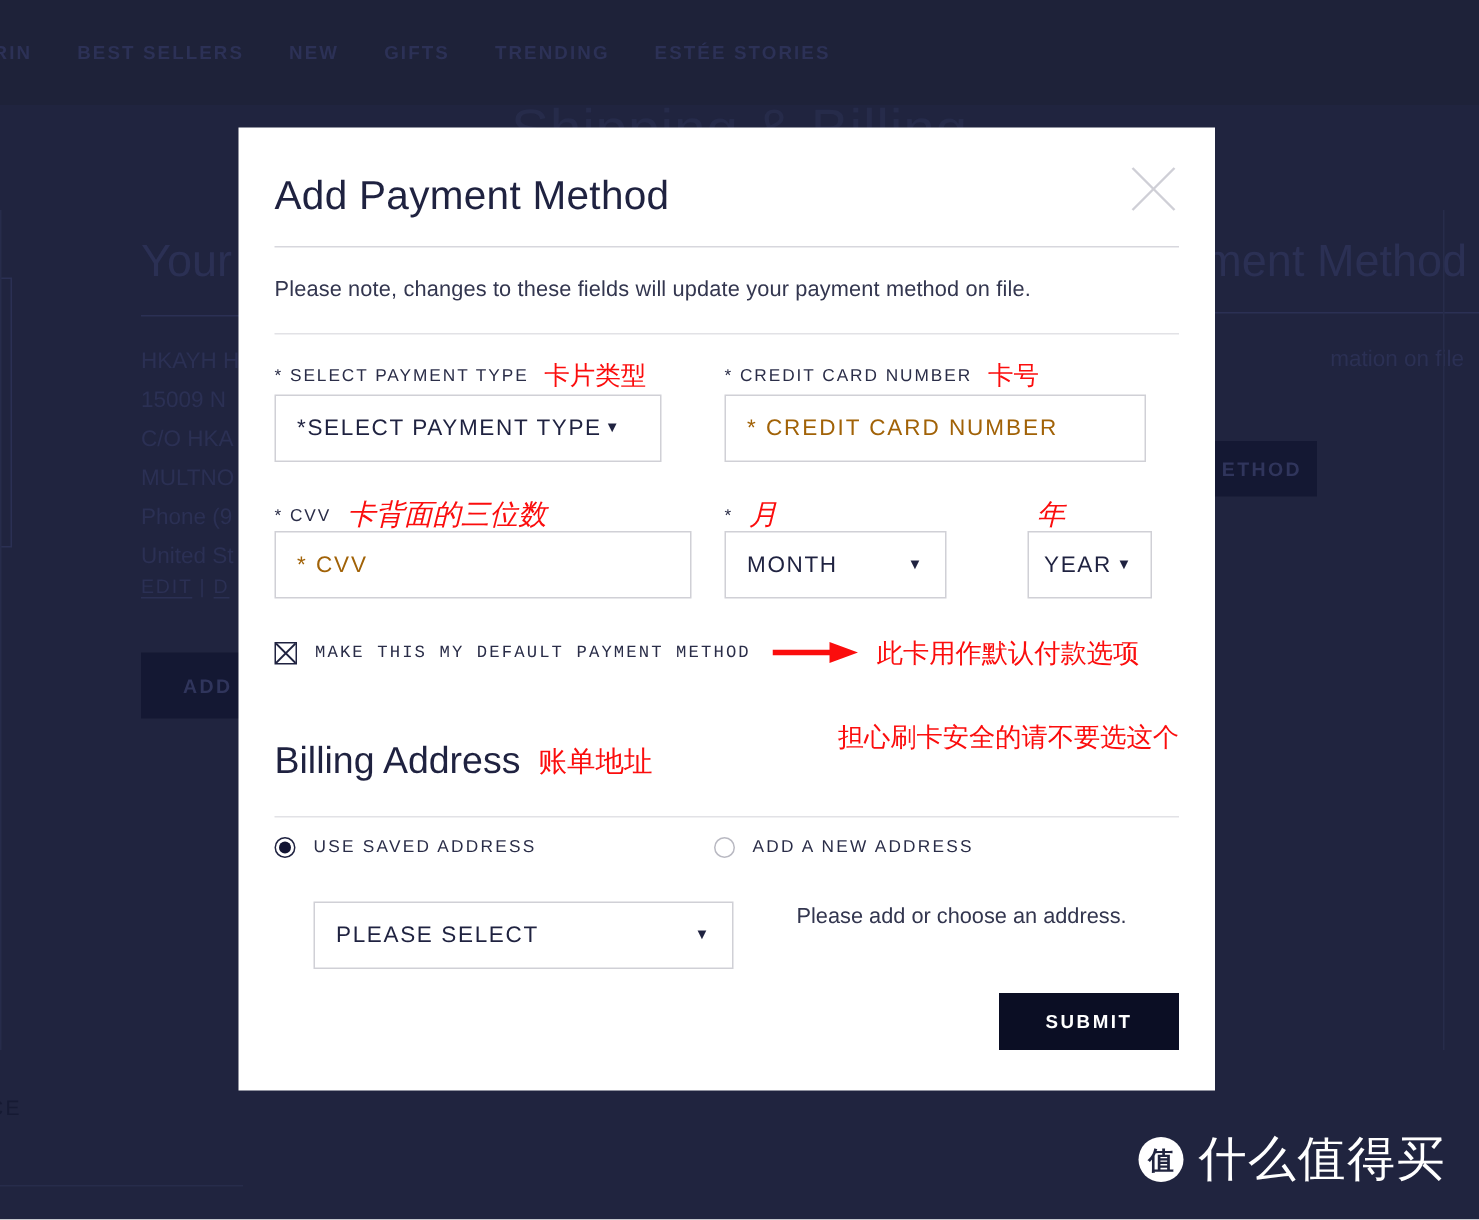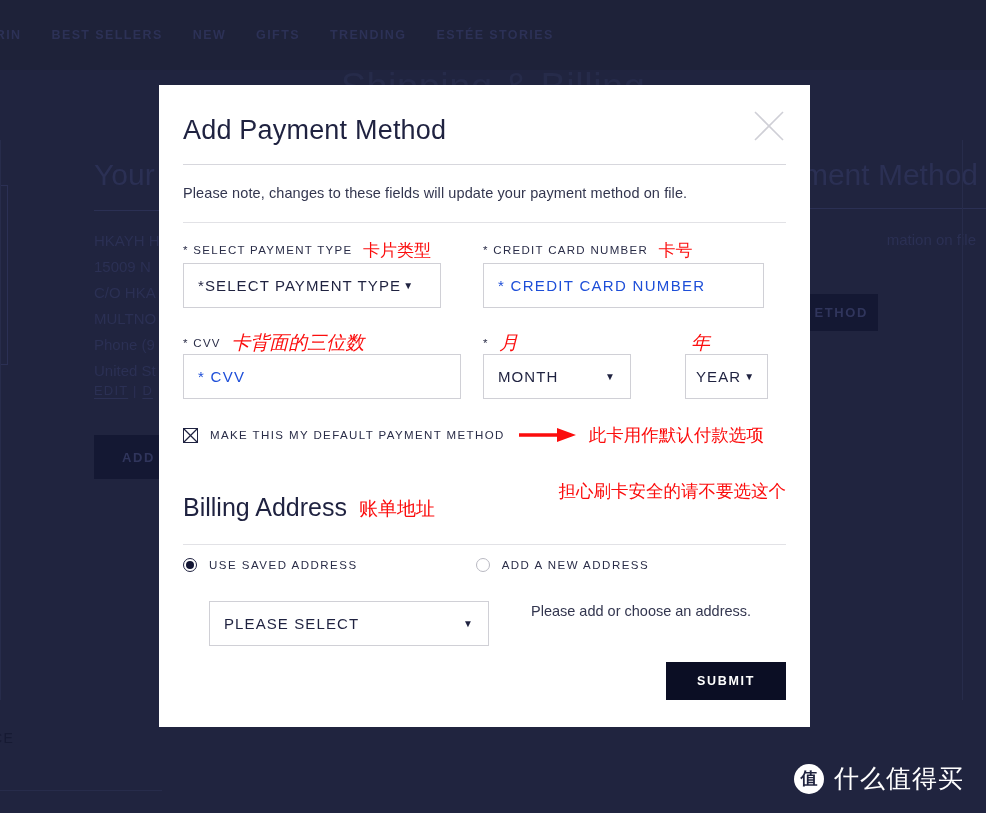--- a/index.html
+++ b/index.html
@@ -285,21 +285,21 @@
     background: #fff;
     display: flex;
     align-items: center;
     padding: 0 14px;
     font-size: 15px;
     letter-spacing: 1.1px;
     color: #1f2240;
     cursor: pointer;
     position: relative;
   }
-  .control.placeholder { color: #1d4ed8; letter-spacing: 1.3px; }
+  .control.placeholder { color: #a16207; letter-spacing: 1.3px; }
   .control .caret {
     font-size: 10px;
     color: #1f2240;
     margin-left: 4px;
   }
   .control .caret.right {
     position: absolute;
     right: 14px;
   }
   .control.select-pt { padding-right: 8px; }
@@ -322,20 +322,21 @@
     flex: none;
     cursor: pointer;
   }
   .checkbox svg { position: absolute; left: -1px; top: -1px; }
   .check-label {
     margin-left: 12px;
     font-size: 11.5px;
     letter-spacing: 1.4px;
     color: #2a2d48;
     white-space: nowrap;
+    font-family: Liberation Mono, monospace;
   }
   .arrow-wrap {
     margin-left: 14px;
     display: flex;
     align-items: center;
   }
   .ann-red {
     color: #fb0d0d;
     font-size: 17.5px;
     font-family: "DejaVu Sans", sans-serif;
@@ -441,21 +442,21 @@
     font-size: 17px;
     display: flex;
     align-items: center;
     justify-content: center;
     font-family: "DejaVu Sans", sans-serif;
     font-weight: bold;
   }
   .wm-text {
     margin-left: 10px;
     color: #ffffff;
-    font-size: 25px;
+    font-size: 32px;
     font-family: Liberation Mono, monospace;
     letter-spacing: 1px;
     text-align: right;
   }
 </style>
 </head>
 <body>
 
 <div class="page">
 

